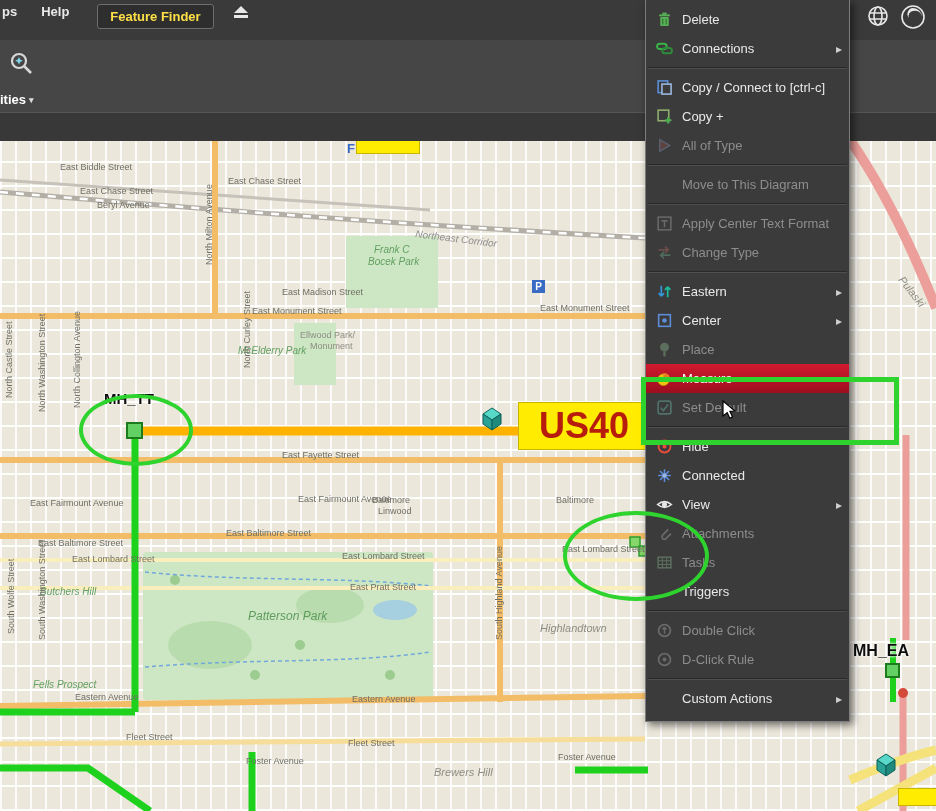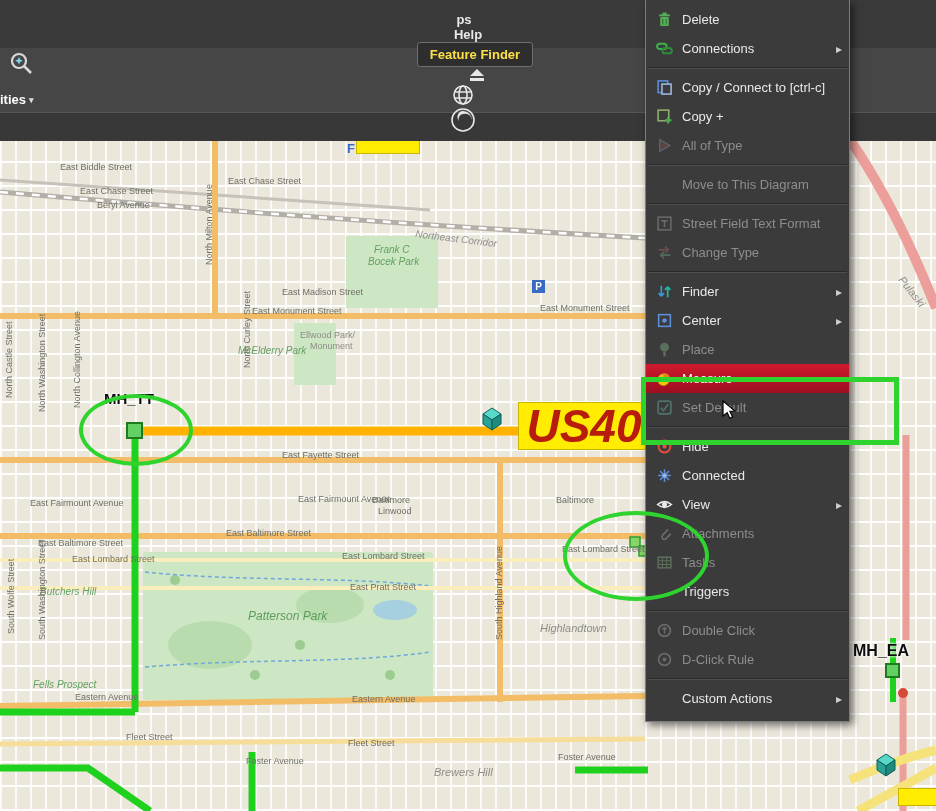--- a/index.html
+++ b/index.html
@@ -1,19 +1,19 @@
 <!DOCTYPE html>
 <html><head>
 <meta charset="utf-8">
 <style>
   html,body{margin:0;padding:0;background:#222;font-family:"Liberation Sans",sans-serif;}
   .app{position:relative;width:936px;height:811px;overflow:hidden;background:#3a3a3a;}
 
   
-  .topbar{position:absolute;top:12px;left:0;width:936px;height:36px;background:#3a3a3a;display:flex;align-items:center;color:#e8e8e8;font-size:13px;z-index:5;flex-direction:column;}
+  .topbar{position:absolute;top:4px;left:0;width:936px;height:36px;background:#3a3a3a;display:flex;align-items:flex-start;color:#e8e8e8;font-size:13px;z-index:5;}
   .topbar .menu-text{padding:0 10px 0 2px;font-weight:bold;}
   .topbar .help{padding:0 14px;font-weight:bold;}
   .ff-button{background:#2e2e2e;border:1px solid #6e6e6e;border-radius:3px;padding:4px 12px;margin-left:14px;color:#fde047;font-weight:bold;}
   .eject{margin-left:18px;display:flex;align-items:center;}
   .topbar .spacer{flex:1;}
   .tb-icon{margin-right:10px;display:flex;align-items:center;}
 
   .toolbar2{position:absolute;top:36px;left:0;width:936px;height:76px;background:#464646;border-top:1px solid #2c2c2c;z-index:4;}
   .util-icon{position:absolute;top:12px;left:6px;}
   .util-dd{position:absolute;bottom:6px;left:0;color:#fff;font-size:13px;font-weight:bold;display:flex;align-items:center;gap:3px;margin-top:44px;}
@@ -30,21 +30,21 @@
   .map svg{position:absolute;top:0;left:0;}
   .slabel{font-family:"Liberation Sans",sans-serif;font-size:9px;fill:#6f6f66;}
   .park{font-style:italic;fill:#63a163;font-size:10px;}
   .park-lg{font-style:italic;fill:#5d9c5d;font-size:12px;}
   .area{font-style:italic;fill:#8d8d85;font-size:11px;}
   .area-sm{fill:#8d8d85;font-size:9px;}
   .rail{font-style:italic;fill:#8f8f8f;font-size:10px;}
 
   .maplabel{position:absolute;white-space:nowrap;}
   .mh-label{font-size:15px;font-weight:bold;color:#0d0d0d;text-shadow:0 0 3px #fff,0 0 3px #fff;}
-  .us40{background:#ffec00;color:#b71c0c;font-size:46px;font-weight:bold;display:flex;align-items:center;justify-content:center;border:1px solid #c9b400;font-style:italic;}
+  .us40{background:#ffec00;color:#b71c0c;font-size:36px;font-weight:bold;display:flex;align-items:center;justify-content:center;border:1px solid #c9b400;}
   .yellow-partial{background:#ffec00;border:1px solid #c9b400;}
   .p-badge{width:13px;height:13px;background:#3a6bc4;color:#fff;font-size:10px;font-weight:bold;display:flex;align-items:center;justify-content:center;}
   .f-letter{color:#3a6bc4;font-weight:bold;font-size:13px;}
 
   
   .context-menu{position:absolute;left:645px;top:0;width:205px;background:#3b3b3b;border:1px solid #7d7d7d;border-top:none;box-sizing:border-box;padding:5px 0 8px 0;z-index:20;box-shadow:3px 3px 8px rgba(0,0,0,.55);}
   .menu-item{height:29px;display:flex;align-items:center;padding:0 7px 0 9px;font-size:13px;color:#e9e9e9;}
   .mi-icon{width:18px;height:18px;margin-right:9px;flex:none;display:flex;align-items:center;justify-content:center;}
   .mi-icon svg{width:17px;height:17px;}
   .mi-label{flex:1;white-space:nowrap;overflow:hidden;}
@@ -291,40 +291,40 @@
         <span class="mi-label">Move to This Diagram</span>
       </div>
       <div class="menu-sep"></div>
       <div class="menu-item disabled">
         <span class="mi-icon">
           <svg viewBox="0 0 16 16" fill="none">
             <rect x="2" y="2" width="12" height="12" stroke="#9a9a9a" stroke-width="1.4"></rect>
             <path d="M5 5.5 h6 M8 5.5 v6" stroke="#9a9a9a" stroke-width="1.4"></path>
           </svg>
         </span>
-        <span class="mi-label">Street Field Text Format</span>
+        <span class="mi-label">Apply Center Text Format</span>
       </div>
       <div class="menu-item disabled">
         <span class="mi-icon">
           <svg viewBox="0 0 16 16" fill="none">
             <path d="M2.5 5.5 h8 M8.5 2.5 l3 3 -3 3" stroke="#e74c3c" stroke-width="1.6"></path>
             <path d="M13.5 10.5 h-8 M7.5 7.5 l-3 3 3 3" stroke="#27ae60" stroke-width="1.6"></path>
           </svg>
         </span>
         <span class="mi-label">Change Type</span>
       </div>
       <div class="menu-sep"></div>
       <div class="menu-item">
         <span class="mi-icon">
           <svg viewBox="0 0 16 16" fill="none">
             <path d="M5 2.5 v10 M5 12.5 l-2.5 -3 M5 12.5 l2.5 -3" stroke="#3498db" stroke-width="1.6"></path>
             <path d="M11 13.5 v-10 M11 3.5 l-2.5 3 M11 3.5 l2.5 3" stroke="#1abc9c" stroke-width="1.6"></path>
           </svg>
         </span>
-        <span class="mi-label">Finder</span>
+        <span class="mi-label">Eastern</span>
         <span class="mi-arrow">▸</span>
       </div>
       <div class="menu-item">
         <span class="mi-icon">
           <svg viewBox="0 0 16 16" fill="none">
             <rect x="2.5" y="2.5" width="11" height="11" stroke="#5b8dd9" stroke-width="1.5"></rect>
             <circle cx="8" cy="8" r="2.2" fill="#5b8dd9"></circle>
           </svg>
         </span>
         <span class="mi-label">Center</span>

